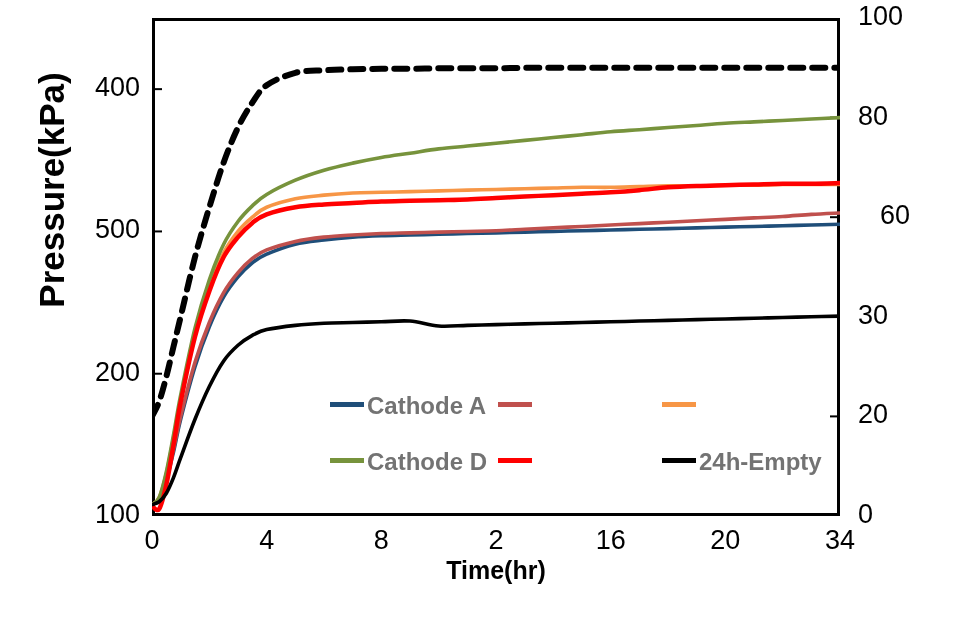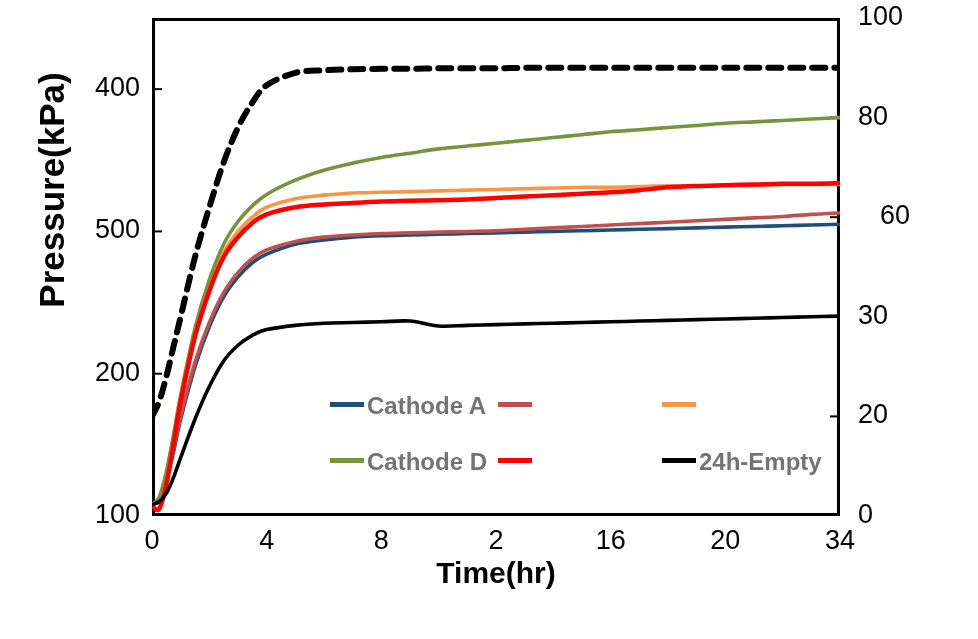--- a/index.html
+++ b/index.html
@@ -5,21 +5,21 @@
   html,body{margin:0;padding:0;background:#fff;}
   body{width:978px;height:639px;font-family:"Liberation Sans",sans-serif;overflow:hidden;}
   #root{position:relative;width:978px;height:639px;background:#ffffff;}
 
   .axis-title{position:absolute;font-weight:bold;color:#000;letter-spacing:0px;}
   #ylabel-left{
     left:-118px;top:170px;width:340px;text-align:center;
     font-size:35px;transform:rotate(-90deg);transform-origin:center center;
   }
   #xlabel{
-    left:152px;top:556px;width:688px;text-align:center;font-size:30px;
+    left:152px;top:556px;width:688px;text-align:center;font-size:25px;
   }
 
   .tick-label{position:absolute;font-size:27px;color:#000;}
   .tick-y-left{right:6px;text-align:right;width:60px;}
   .tick-y-right{left:0;text-align:left;width:60px;}
   .tick-x{text-align:center;width:60px;}
 
   #plot{position:absolute;left:152px;top:18px;width:688px;height:498px;}
   #plot svg{display:block;}
 

